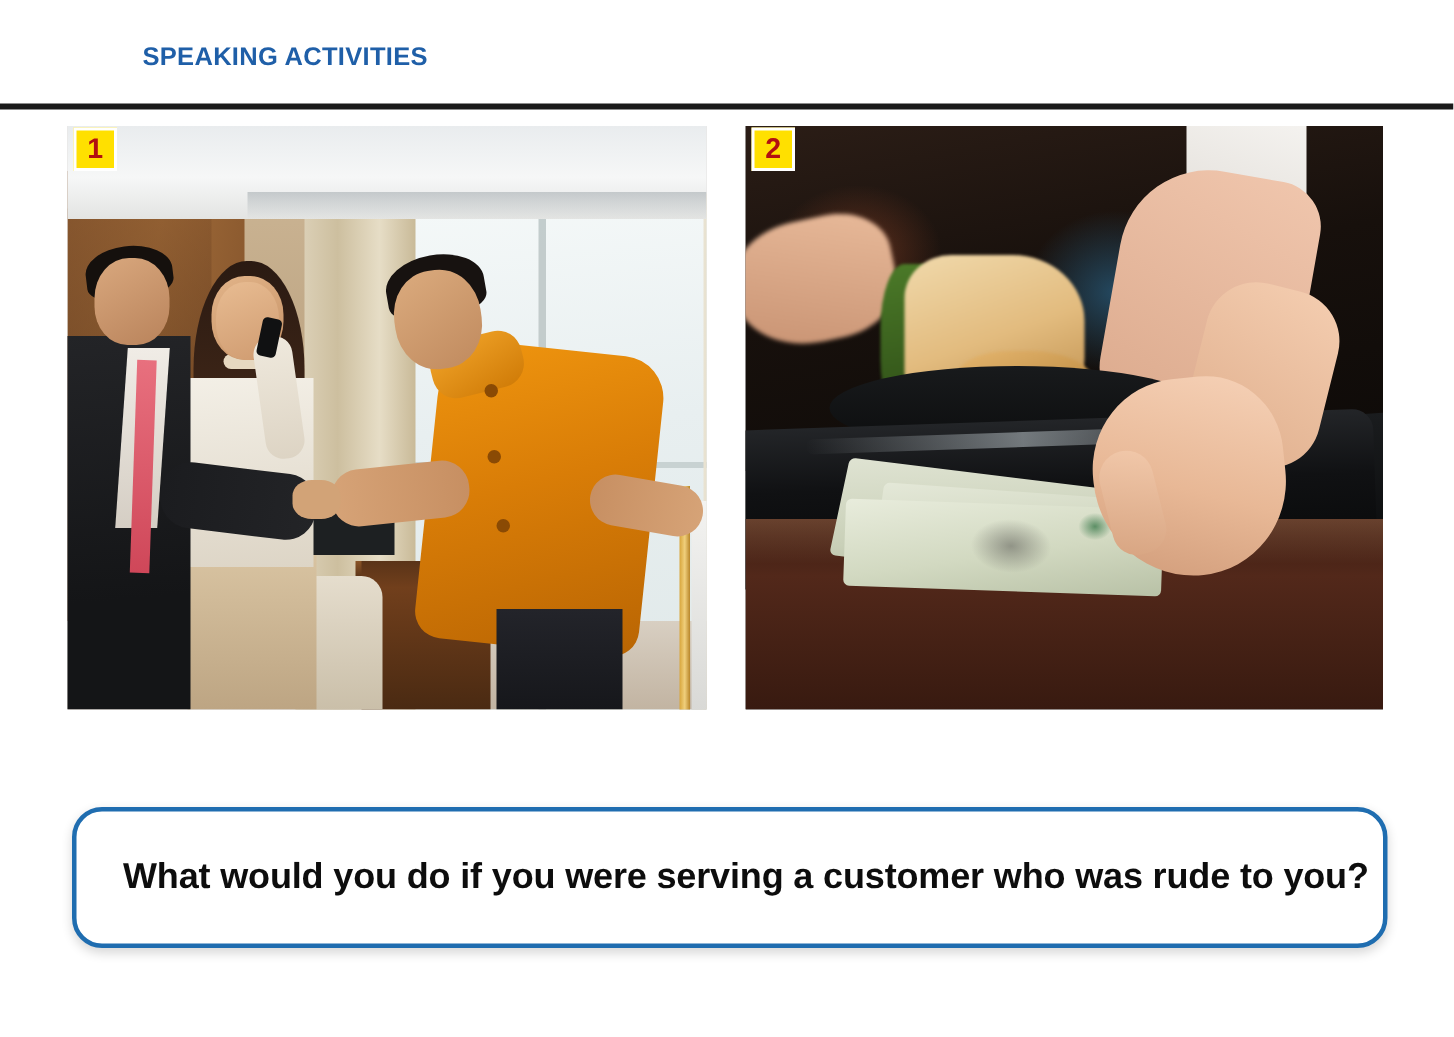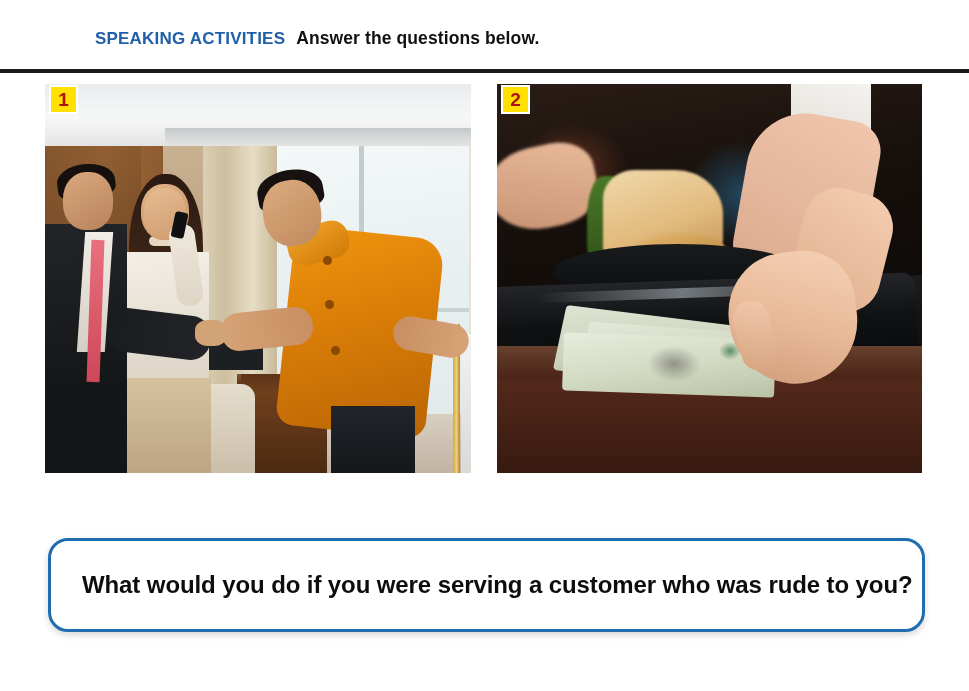--- a/index.html
+++ b/index.html
@@ -441,21 +441,20 @@
     letter-spacing: -0.1px;
     white-space: nowrap;
   }
 </style>
 </head>
 <body>
 
 <div class="header">
   <div class="header-inner">
     <span class="kicker">SPEAKING ACTIVITIES</span>
-    <span class="subtitle">Answer the questions below.</span>
   </div>
 </div>
 <div class="divider"></div>
 
 <div class="photos">
 
   <div class="photo photo-1">
     <div class="s1">
       <div class="s1-window"></div>
       <div class="s1-win-frame-v"></div>

